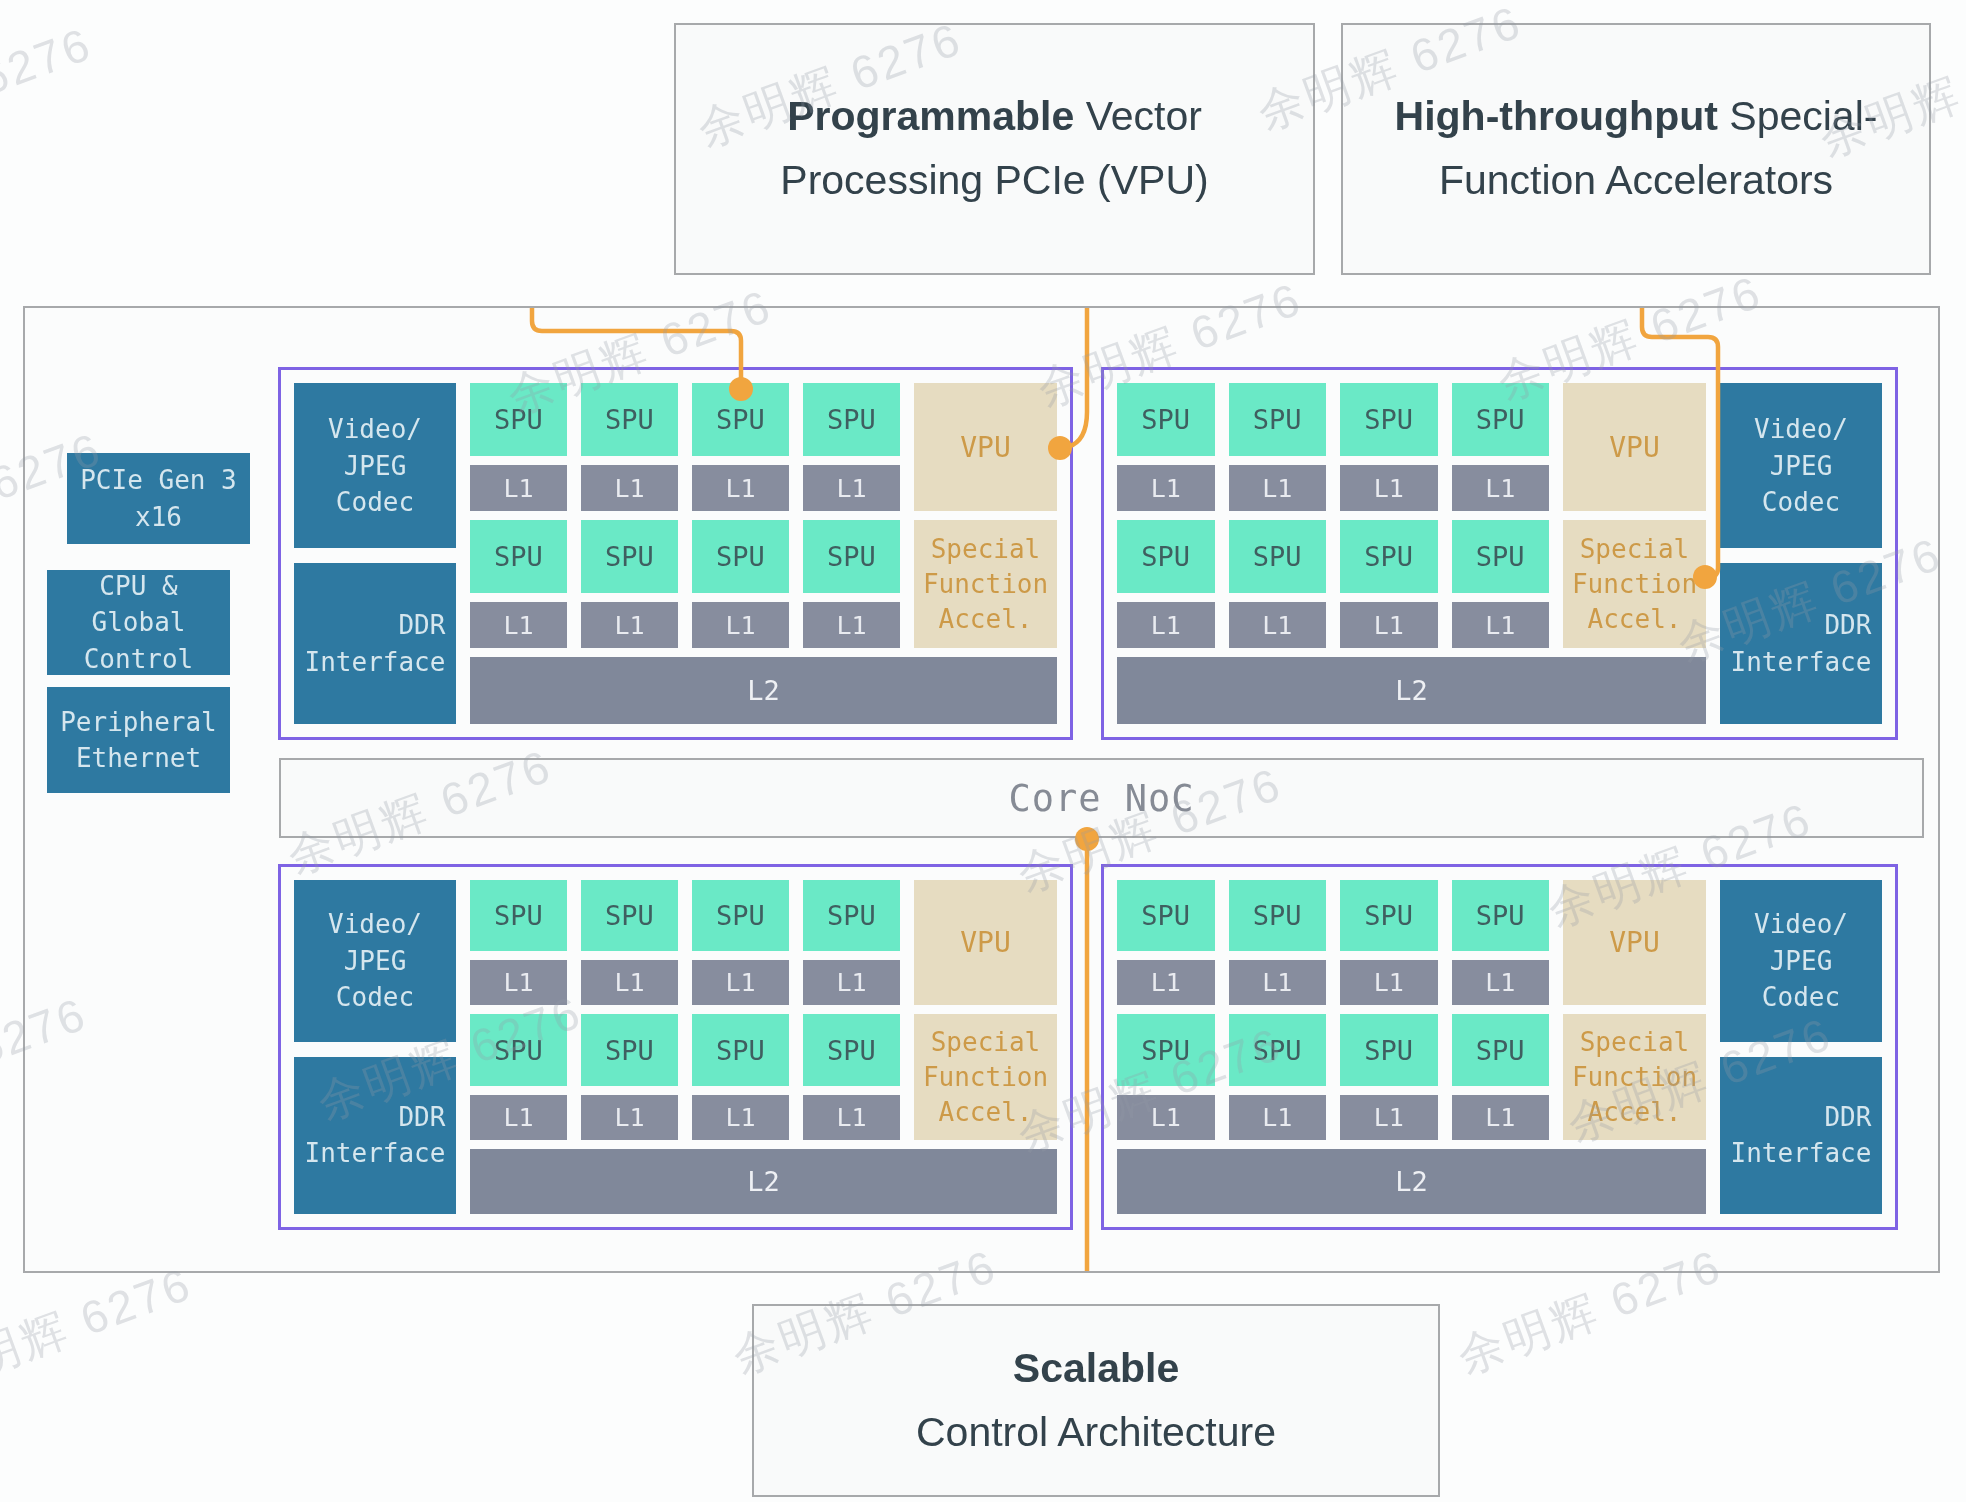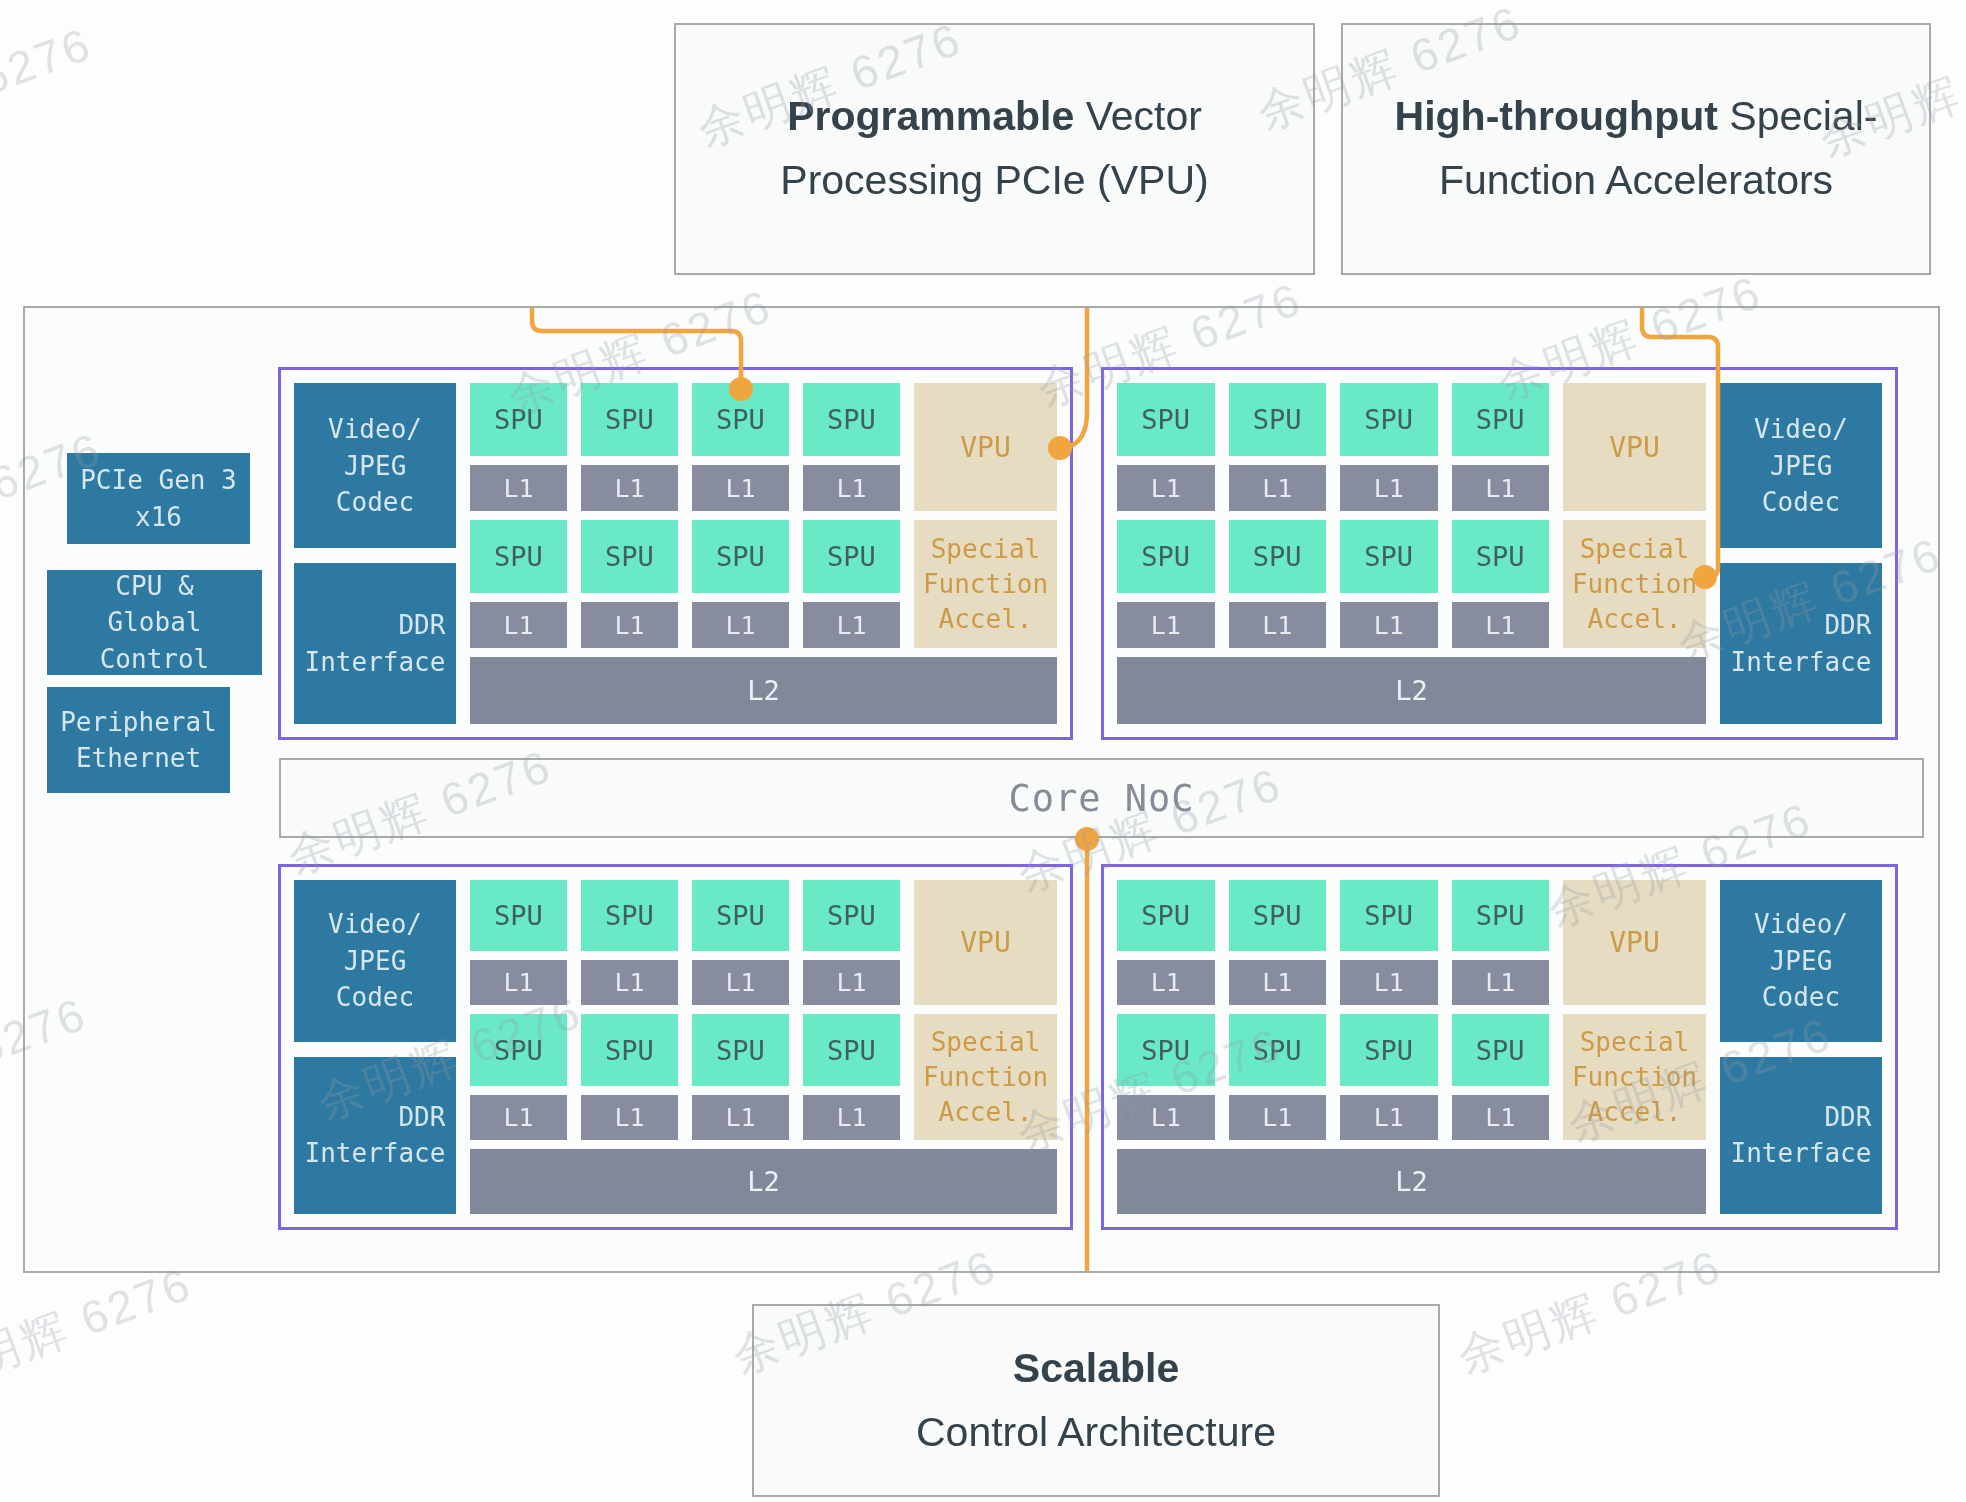--- a/index.html
+++ b/index.html
@@ -56,21 +56,21 @@
   </div>
   <div class="box callout" style="left:1341px;top:23px;width:590px;height:252px;">
     <div><span class="b">High-throughput</span><span> Special-</span></div>
     <div>Function Accelerators</div>
   </div>
 
   <div class="box outer" style="left:23px;top:306px;width:1917px;height:967px;"></div>
 
   <div class="blueblock" style="left:47px;top:453px;width:183px;height:91px;margin-left:20px;">PCIe Gen 3
 x16</div>
-  <div class="blueblock" style="left:47px;top:570px;width:215px;height:105px;">CPU &amp;
+  <div class="blueblock" style="left:47px;top:570px;width:183px;height:105px;">CPU &amp;
 Global
 Control</div>
   <div class="blueblock" style="left:47px;top:687px;width:183px;height:106px;">Peripheral
 Ethernet</div>
 
   <div class="box noc" style="left:279px;top:758px;width:1645px;height:80px;">
     <span>Core NoC</span>
   </div>
 
   <div id="clusters">

